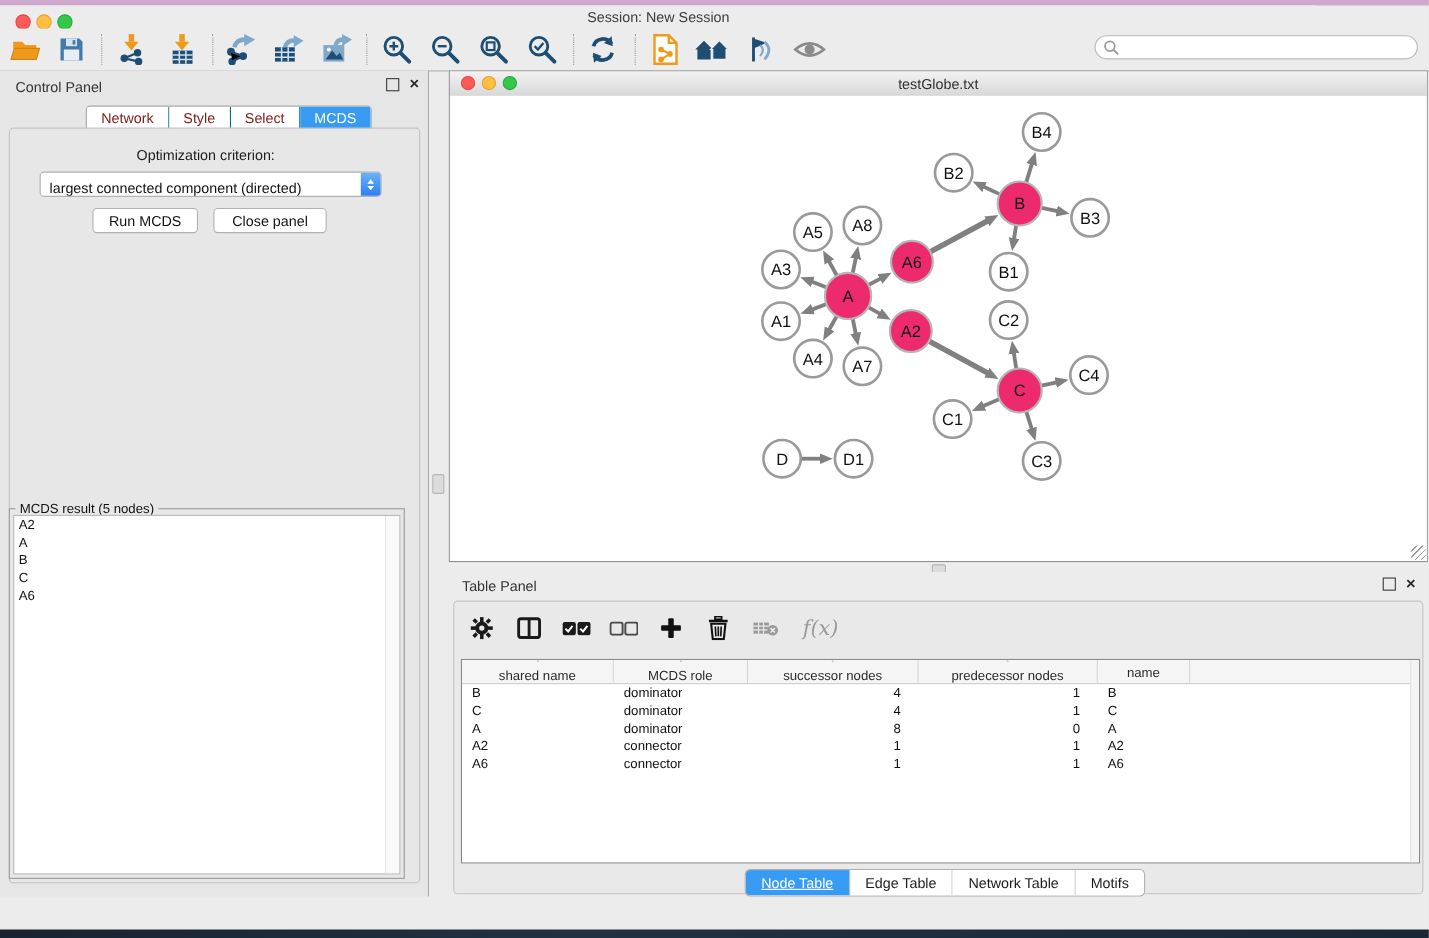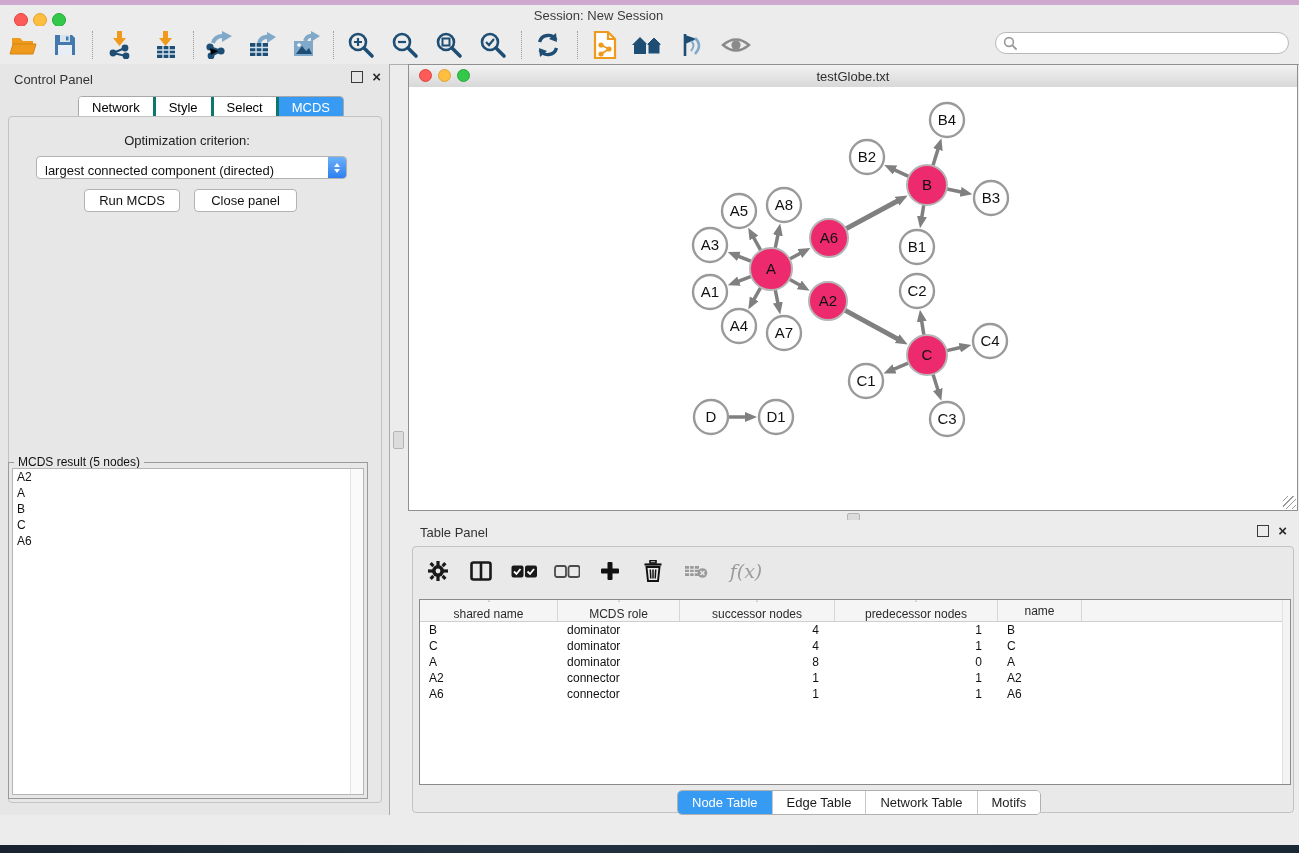--- a/index.html
+++ b/index.html
@@ -25,21 +25,21 @@
   .searchbox input{border:none;outline:none;flex:1;font-size:12px;background:transparent;margin-left:4px;font-family:"Liberation Sans",sans-serif;}
 
   
   .cpanel{position:absolute;left:0;top:64px;width:390px;height:751px;background:#e6e6e6;border-right:1px solid #ababab;box-sizing:border-box;}
   .panel-title{position:absolute;left:14px;top:8px;font-size:13px;color:#333;}
   .pbtns{position:absolute;right:8px;top:7px;display:flex;gap:9px;align-items:center;}
   .float-ic{width:10px;height:10px;border:1.5px solid #3a3a3a;display:inline-block;}
   .close-ic{font-size:15px;font-weight:bold;color:#2a2a2a;line-height:10px;}
 
   .cp-tabs{position:absolute;left:78px;top:32px;height:21px;display:flex;border:1px solid #a8a8a8;border-radius:4px;overflow:hidden;background:#fff;}
-  .cp-tab{padding:0 13px;font-size:13px;color:#000000;display:flex;align-items:center;border-right:3px solid #0f766e;background:#fff;}
+  .cp-tab{padding:0 13px;font-size:13px;color:#7f1d1d;display:flex;align-items:center;border-right:1px solid #0f766e;background:#fff;}
   .cp-tab:last-child{border-right:none;}
   .cp-tab.active{background:#379bf3;color:#fff;}
 
   .cp-content{position:absolute;left:8px;top:52px;width:374px;height:687px;background:#e7e7e7;border:1px solid #c3c3c3;border-radius:4px;box-sizing:border-box;}
   .opt-label{position:absolute;left:0;width:374px;top:69px;text-align:center;font-size:13px;color:#1c1c1c;}
   .dropdown{position:absolute;left:36px;top:92px;width:311px;height:23px;background:#fff;border:1px solid #b2b2b2;border-radius:4px;box-sizing:border-box;display:flex;align-items:flex-end;}
   .dropdown .val{flex:1;font-size:13px;color:#111;padding-left:8px;white-space:nowrap;overflow:hidden;}
   .dropdown .stepper{width:18px;height:21px;border-radius:0 3px 3px 0;background:linear-gradient(#6cb1f9,#2e7ef0);display:flex;flex-direction:column;align-items:center;justify-content:center;gap:2px;}
   .chev{width:0;height:0;border-left:3.5px solid transparent;border-right:3.5px solid transparent;}
   .chev.up{border-bottom:4px solid #fff;}
@@ -82,21 +82,21 @@
   .th{display:flex;align-items:center;justify-content:center;gap:5px;font-size:12px;color:#2b2b2b;border-right:1px solid #d6d6d6;box-sizing:border-box;flex-direction:column;}
   .trow{display:flex;height:16px;align-items:center;font-size:12px;color:#111;}
   .td{box-sizing:border-box;white-space:nowrap;overflow:hidden;}
   .td.l{padding-left:9px;text-align:left;}
   .td.r{padding-right:16px;text-align:right;}
   .tscroll{position:absolute;right:0;top:0;width:7px;bottom:0;background:#f4f4f4;border-left:1px solid #e2e2e2;}
 
   .bt-tabs{position:absolute;left:264px;top:243px;height:23px;display:flex;border:1px solid #b0b0b0;border-radius:5px;overflow:hidden;background:#fff;}
   .bt-tab{padding:0 14px;font-size:13px;color:#1c1c1c;display:flex;align-items:center;border-right:1px solid #c9c9c9;background:#fff;}
   .bt-tab:last-child{border-right:none;}
-  .bt-tab.active{background:#379bf3;color:#fff;}
+  .bt-tab.active{background:#379bf3;color:#fff;text-decoration:underline;}
 
   
   .statusbar{position:absolute;left:0;top:862px;width:1078px;height:30px;background:#ececec;border-top:1px solid #c0c0c0;box-sizing:border-box;}
   .list-btn{position:absolute;left:16px;top:6px;width:26px;height:24px;background:#f0f0f0;border:1px solid #a8a8a8;border-radius:2px;display:flex;align-items:center;justify-content:center;}
   .mem-btn{position:absolute;right:10px;top:7px;width:93px;height:24px;background:#fff;border:1px solid #b2b2b2;border-radius:3px;display:flex;align-items:center;justify-content:center;gap:7px;font-size:12px;color:#111;box-sizing:border-box;}
   .mem-dot{width:11px;height:11px;border-radius:50%;background:#1f9e35;}
 </style>
 </head>
 <body>
 

